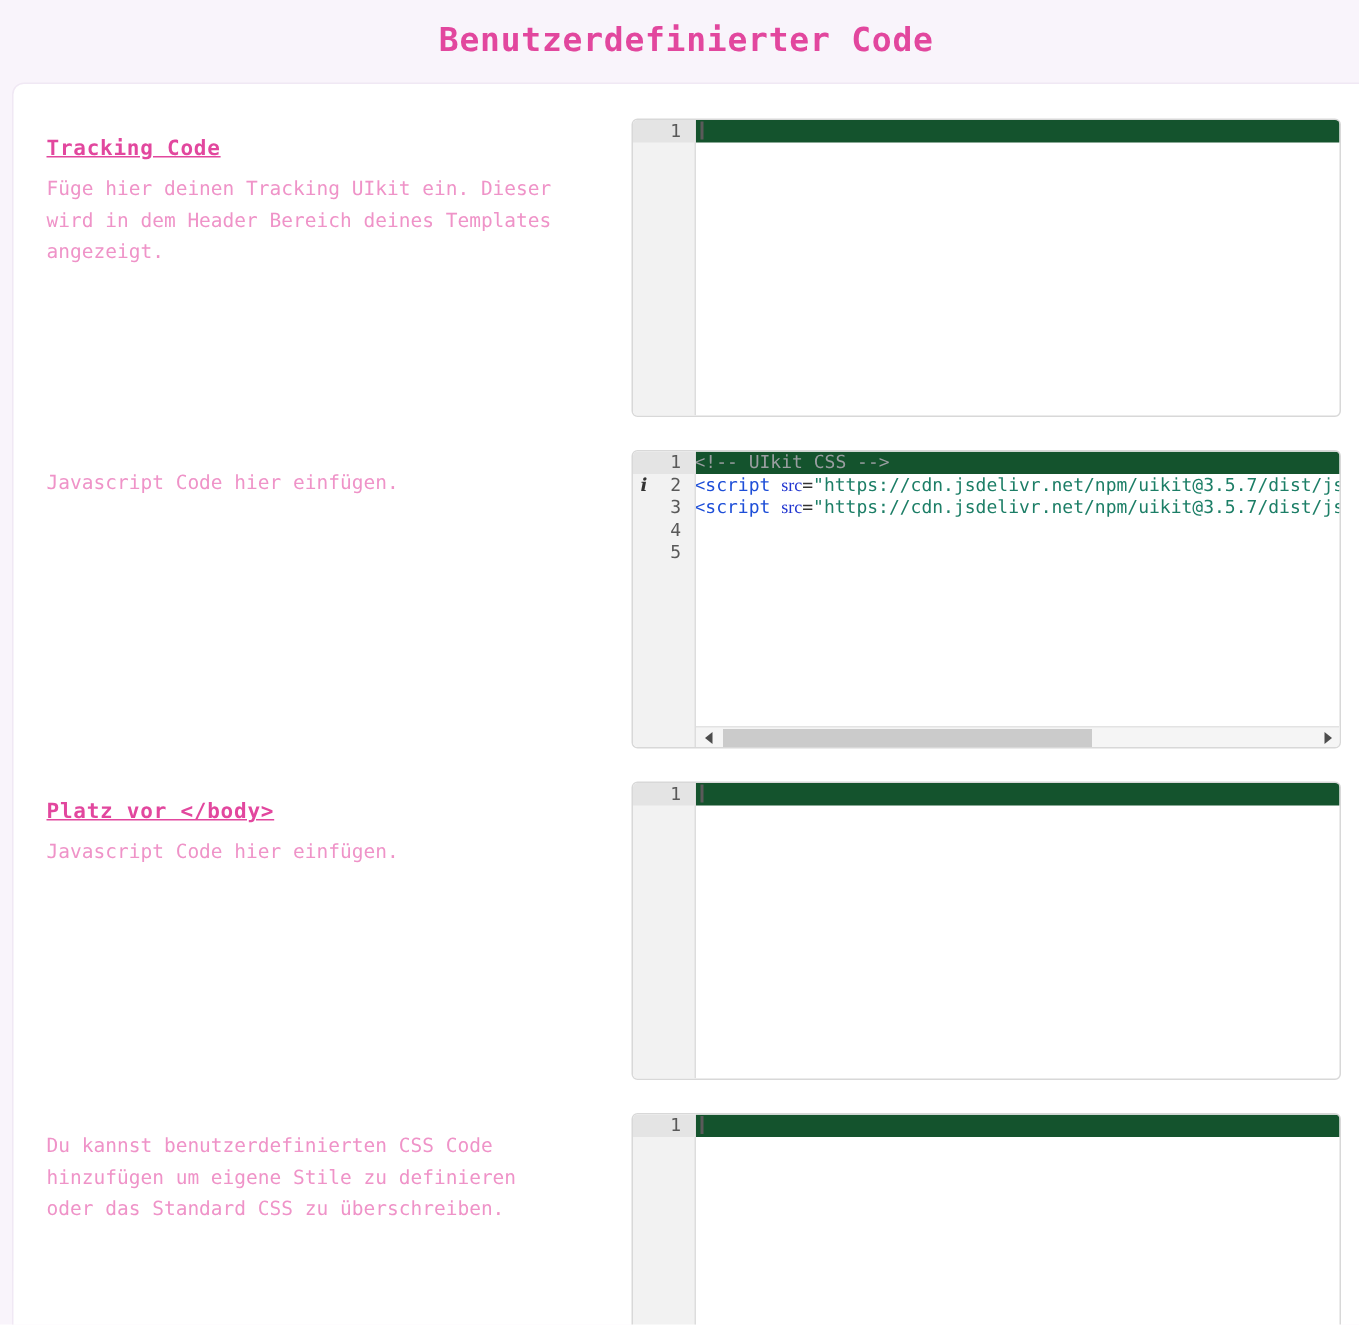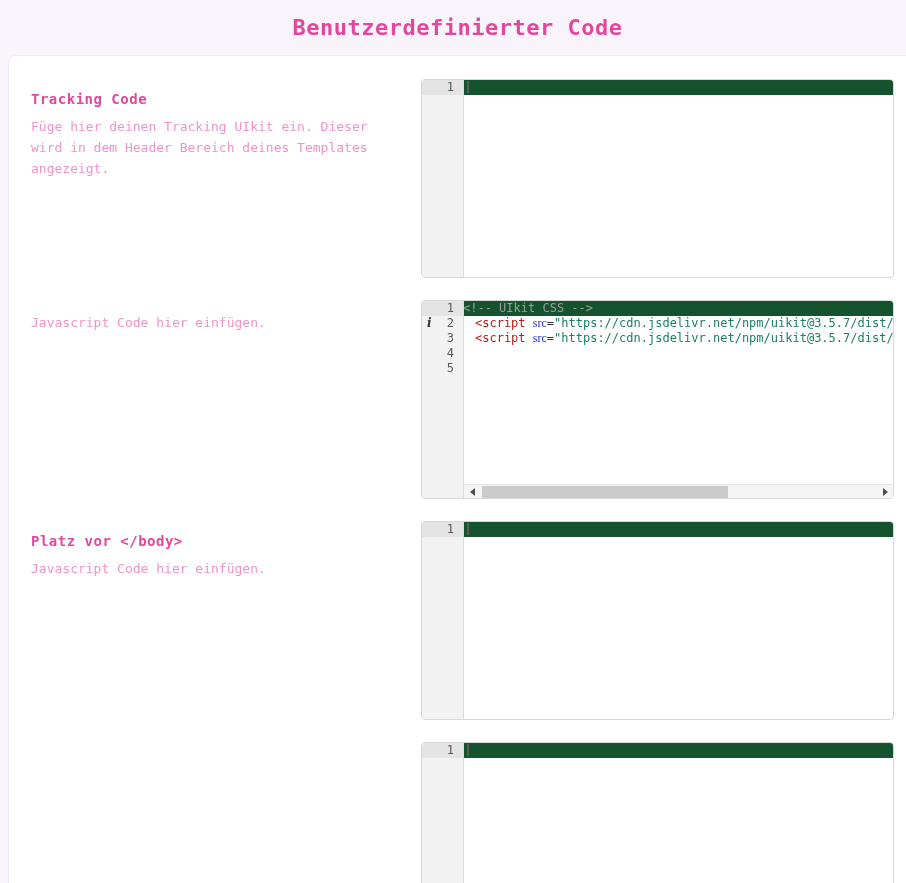--- a/index.html
+++ b/index.html
@@ -26,20 +26,21 @@
     padding:23px 13px 30px 22px;
   }
   .row { display:flex; margin-bottom:22px; }
   .left-col { width:390px; flex:none; padding-top:12px; }
   .sec-heading {
     color:#e2479e;
     font-size:14px;
     font-weight:bold;
     letter-spacing:0.5px;
     margin-bottom:9px;
+    text-decoration:underline;
   }
   .sec-desc {
     color:#ef93c8;
     font-size:13px;
     line-height:21px;
     width:352px;
   }
   
   .editor {
     position:relative;
@@ -93,21 +94,21 @@
   .line.active { background:#14532d; }
   .line.active.stripe-full { margin-left:-3px; padding-left:3px; margin-right:-2px; }
   .cursor {
     display:inline-block;
     width:2px; height:12px;
     background:#5a5a5a;
     vertical-align:middle;
     margin-top:-2px;
   }
   .tok-comment { color:#9a9ea1; }
-  .tok-tag     { color:#b91c1c;margin-left:12px; }
+  .tok-tag     { color:#1d4ed8; }
   .tok-attr    { color:#2135d0;font-family:Liberation Serif, serif; }
   .tok-string  { color:#1c7e66; }
   .tok-plain   { color:#333333; }
   
   .hscroll {
     position:absolute;
     left:42px; right:0; bottom:0;
     height:14px;
     background:#f5f5f5;
     border-top:1px solid #e3e3e3;
@@ -203,20 +204,21 @@
       <div class="code-area">
         <div class="code-lines">
               <div class="line active stripe-full"><span class="cursor"></span></div>
             </div>
       </div>
     </div>
   </div>
 
   <div class="row">
     <div class="left-col">
+      <p class="sec-desc">Du kannst benutzerdefinierten CSS Code hinzufügen um eigene Stile zu definieren oder das Standard CSS zu überschreiben.</p>
     </div>
     <div class="editor">
       <div class="gutter">
             <div class="gutter-cell active">1</div>
           </div>
       <div class="code-area">
         <div class="code-lines">
               <div class="line active stripe-full"><span class="cursor"></span></div>
             </div>
       </div>

